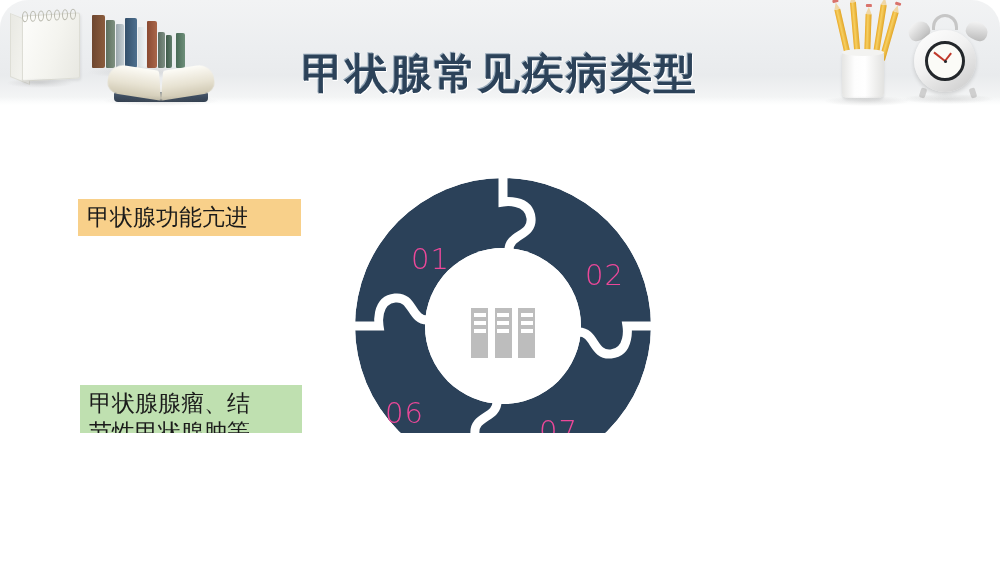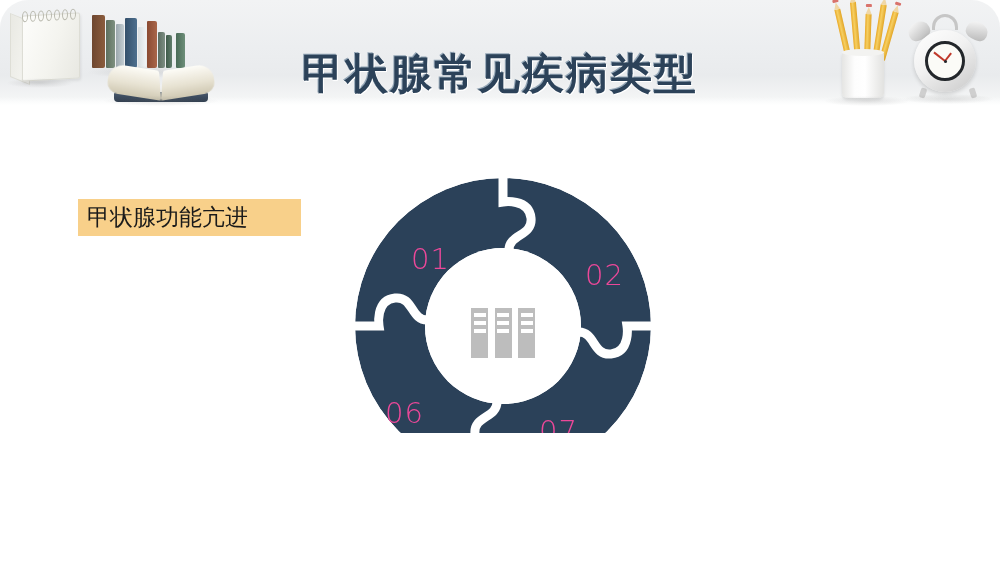--- a/index.html
+++ b/index.html
@@ -419,15 +419,17 @@
           <i></i>
           <i></i>
           <i></i>
         </div>
     </div>
   </div>
 
   <div class="callout callout-hyper">甲状腺功能亢进</div>
 
 
+  <div class="callout callout-adenoma">甲状腺腺瘤、结
+节性甲状腺肿等</div>
 
 
 </div>
 
 </body></html>

